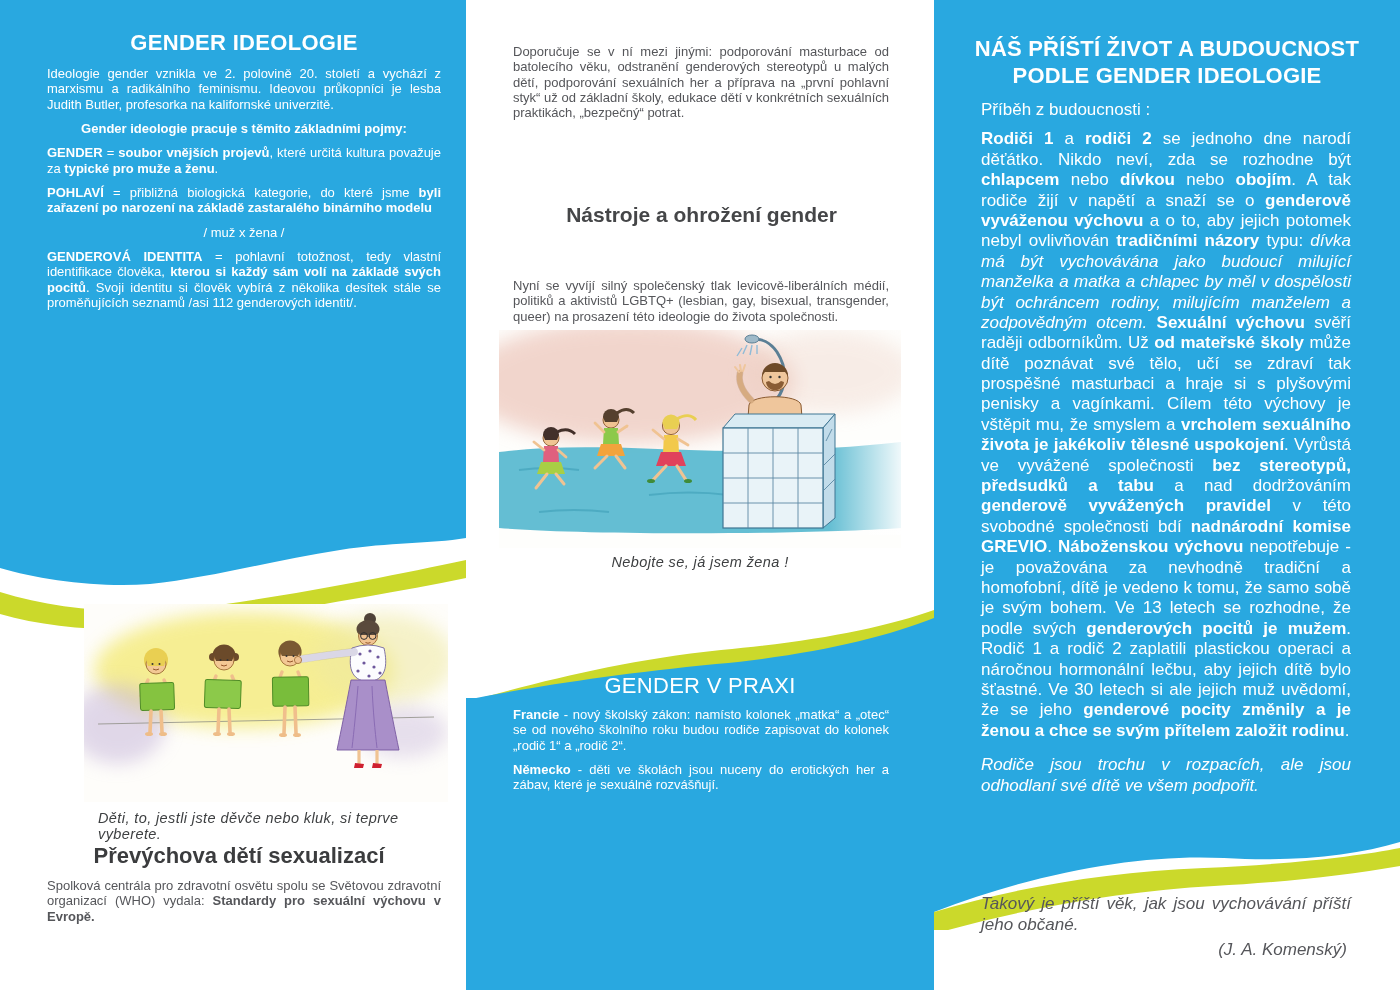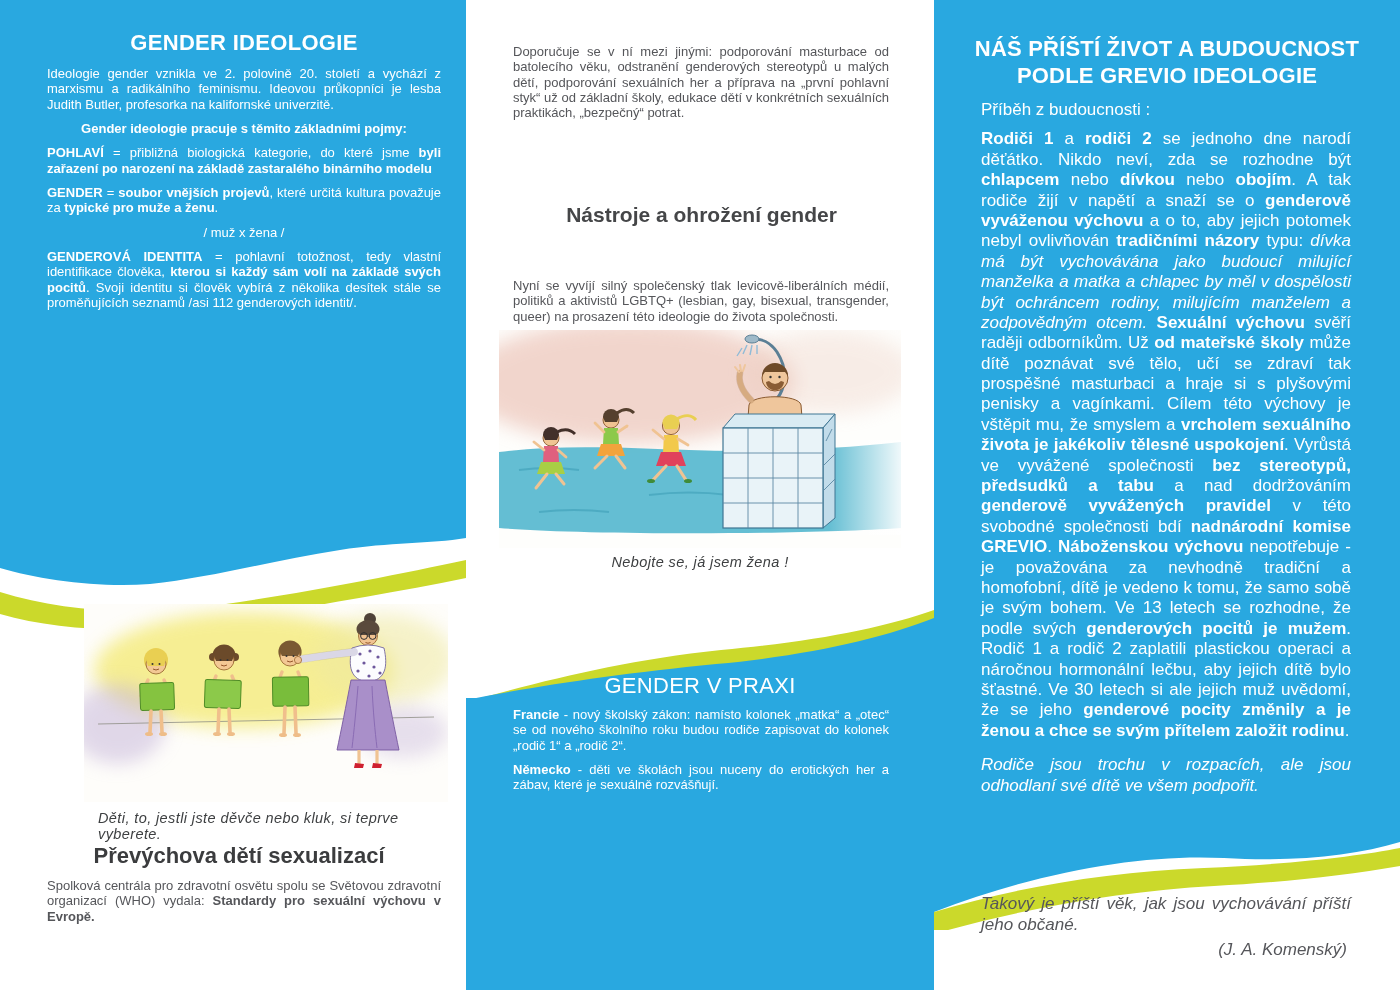--- a/index.html
+++ b/index.html
@@ -75,22 +75,22 @@
     <svg class="wave-strip" style="top:530px;height:130px;" viewBox="0 0 466 130" preserveAspectRatio="none">
       <path fill="#29A8E0" d="M0,0 H466 V8 C430,14 390,12 340,20 C270,31 210,48 150,54 C100,58 40,50 0,38 Z"></path>
       <path fill="#CBD92B" d="M0,62 C70,84 150,86 240,72 C320,60 400,44 466,30 L466,48 C400,62 330,72 250,88 C160,104 70,104 0,84 Z"></path>
     </svg>
 
     <div class="content lp-content">
       <h1 class="panel-title">GENDER IDEOLOGIE</h1>
       <div>
           <p class="para align-justify"><span>Ideologie gender vznikla ve 2. polovině 20. století a vychází z marxismu a radikálního feminismu. Ideovou průkopníci je lesba Judith Butler, profesorka na kalifornské univerzitě.</span></p>
           <p class="para align-center"><span class="b">Gender ideologie pracuje s těmito základními pojmy:</span></p>
+          <p class="para align-justify"><span class="b">GENDER</span><span> = </span><span class="b">soubor vnějších projevů</span><span>, které určitá kultura považuje za </span><span class="b">typické pro muže a ženu</span><span>.</span></p>
           <p class="para align-justify"><span class="b">POHLAVÍ</span><span> = přibližná biologická kategorie, do které jsme </span><span class="b">byli zařazení po narození na základě zastaralého binárního modelu</span></p>
-          <p class="para align-justify"><span class="b">GENDER</span><span> = </span><span class="b">soubor vnějších projevů</span><span>, které určitá kultura považuje za </span><span class="b">typické pro muže a ženu</span><span>.</span></p>
           <p class="para align-center"><span>/ muž x žena /</span></p>
           <p class="para align-justify"><span class="b">GENDEROVÁ IDENTITA</span><span> = pohlavní totožnost, tedy vlastní identifikace člověka, </span><span class="b">kterou si každý sám volí na základě svých pocitů</span><span>. Svoji identitu si člověk vybírá z několika desítek stále se proměňujících seznamů /asi 112 genderových identit/.</span></p>
         </div>
     </div>
 
     <figure class="figure1" style="margin:0;">
       <svg width="364" height="198" viewBox="0 0 364 198">
         <defs>
           <filter id="wc1" x="-40%" y="-40%" width="180%" height="180%">
               <feGaussianBlur stdDeviation="9"></feGaussianBlur>
@@ -315,21 +315,21 @@
       </div>
   </section>
 
   <section class="panel panel-right">
     <div class="blue-block" style="top:0;height:812px;"></div>
     <svg class="wave-strip" style="top:808px;height:122px;" viewBox="0 0 466 122" preserveAspectRatio="none">
       <path fill="#29A8E0" d="M0,0 H466 V34 C420,48 360,54 290,50 C210,46 110,62 0,104 Z"></path>
       <path fill="#CBD92B" d="M0,104 C80,80 170,64 270,60 C360,56 425,48 466,40 L466,58 C410,68 350,74 280,78 C190,83 90,100 0,126 Z"></path>
     </svg>
 
-    <h1 class="rp-title">NÁŠ PŘÍŠTÍ ŽIVOT A BUDOUCNOST PODLE GREVIO IDEOLOGIE</h1>
+    <h1 class="rp-title">NÁŠ PŘÍŠTÍ ŽIVOT A BUDOUCNOST PODLE GENDER IDEOLOGIE</h1>
     <div class="content rp-body">
         <p class="para align-left"><span>Příběh z budoucnosti :</span></p>
         <p class="para align-justify"><span class="b">Rodiči 1</span><span> a </span><span class="b">rodiči 2</span><span> se jednoho dne narodí děťátko. Nikdo neví, zda se rozhodne být </span><span class="b">chlapcem</span><span> nebo </span><span class="b">dívkou</span><span> nebo </span><span class="b">obojím</span><span>. A tak rodiče žijí v napětí a snaží se o </span><span class="b">genderově vyváženou výchovu</span><span> a o to, aby jejich potomek nebyl ovlivňován </span><span class="b">tradičními názory</span><span> typu: </span><span class="i">dívka má být vychovávána jako budoucí milující manželka a matka a chlapec by měl v dospělosti být ochráncem rodiny, milujícím manželem a zodpovědným otcem.</span><span> </span><span class="b">Sexuální výchovu</span><span> svěří raději odborníkům. Už </span><span class="b">od mateřské školy</span><span> může dítě poznávat své tělo, učí se zdraví tak prospěšné masturbaci a hraje si s plyšovými penisky a vagínkami. Cílem této výchovy je vštěpit mu, že smyslem a </span><span class="b">vrcholem sexuálního života je jakékoliv tělesné uspokojení</span><span>. Vyrůstá ve vyvážené společnosti </span><span class="b">bez stereotypů, předsudků a tabu</span><span> a nad dodržováním </span><span class="b">genderově vyvážených pravidel</span><span> v této svobodné společnosti bdí </span><span class="b">nadnárodní komise GREVIO</span><span>. </span><span class="b">Náboženskou výchovu</span><span> nepotřebuje - je považována za nevhodně tradiční a homofobní, dítě je vedeno k tomu, že samo sobě je svým bohem. Ve 13 letech se rozhodne, že podle svých </span><span class="b">genderových pocitů je mužem</span><span>. Rodič 1 a rodič 2 zaplatili plastickou operaci a náročnou hormonální lečbu, aby jejich dítě bylo šťastné. Ve 30 letech si ale jejich muž uvědomí, že se jeho </span><span class="b">genderové pocity změnily a je ženou a chce se svým přítelem založit rodinu</span><span>.</span></p>
         <p class="para align-justify v-italic"><span class="i">Rodiče jsou trochu v rozpacích, ale jsou odhodlaní své dítě ve všem podpořit.</span></p>
       </div>
 
     <div class="rp-quote">
       <div>
           <p class="para align-justify v-italic"><span class="i">Takový je příští věk, jak jsou vychovávání příští jeho občané.</span></p>
         </div>

